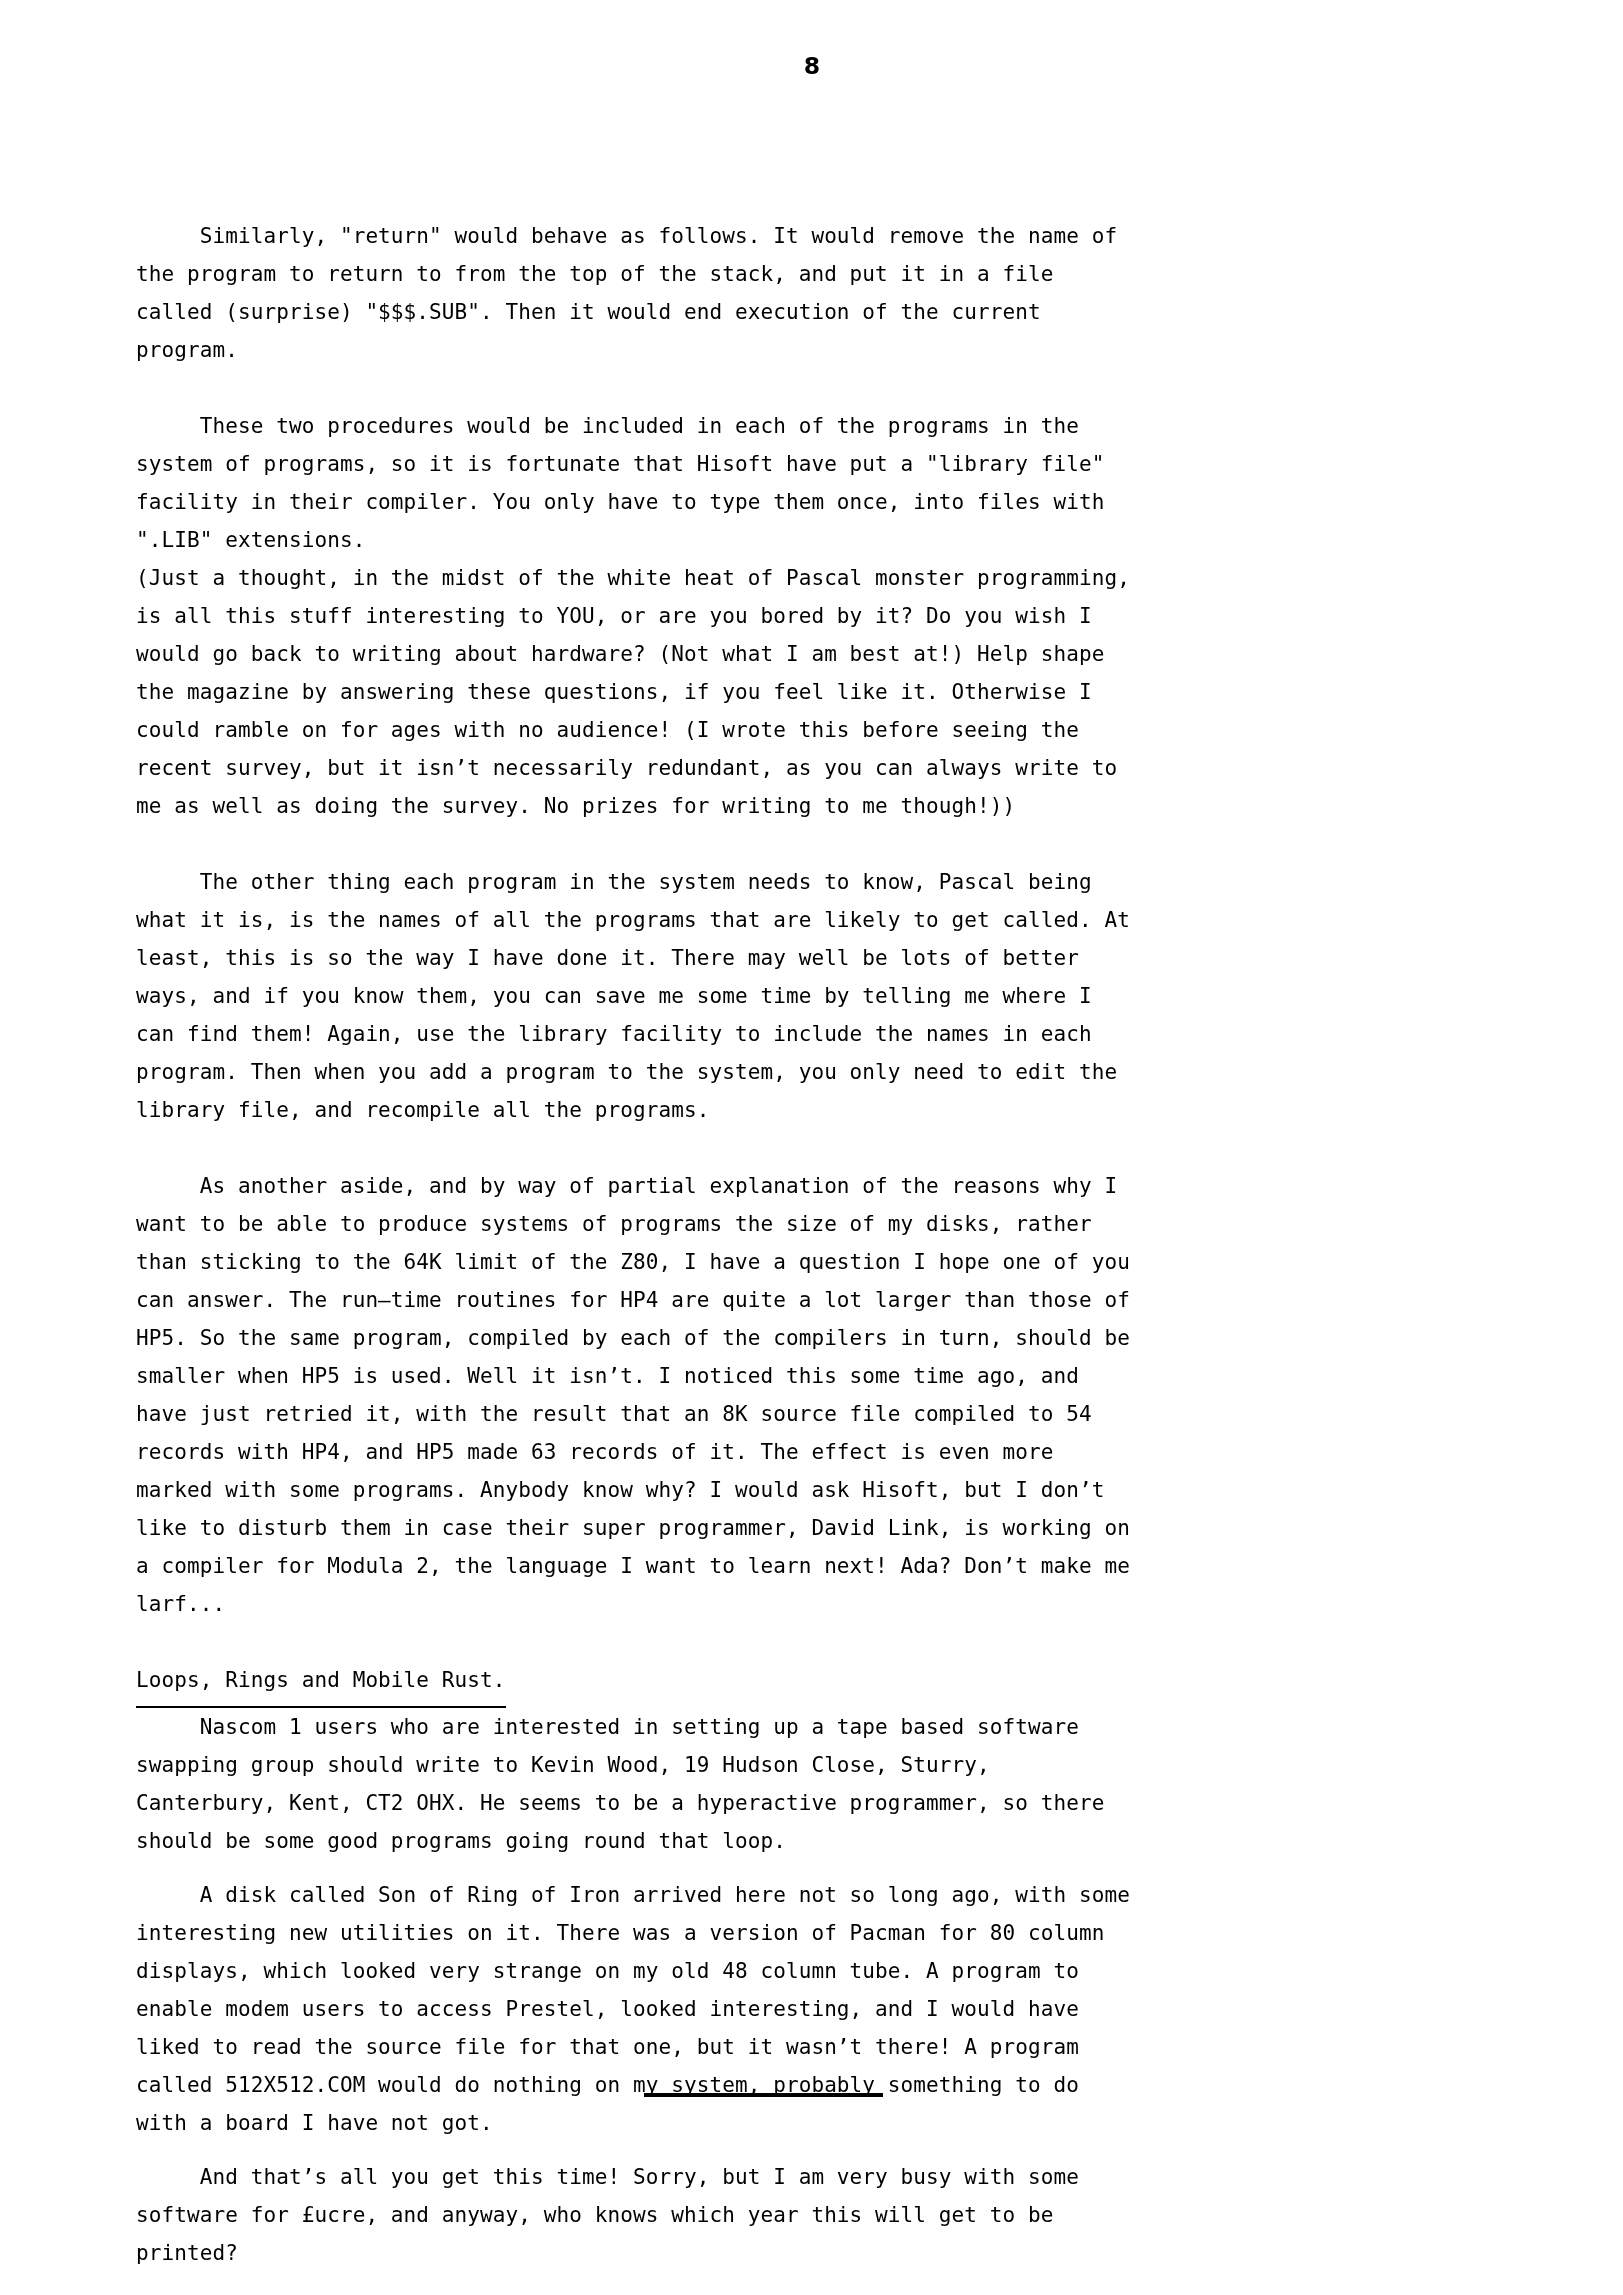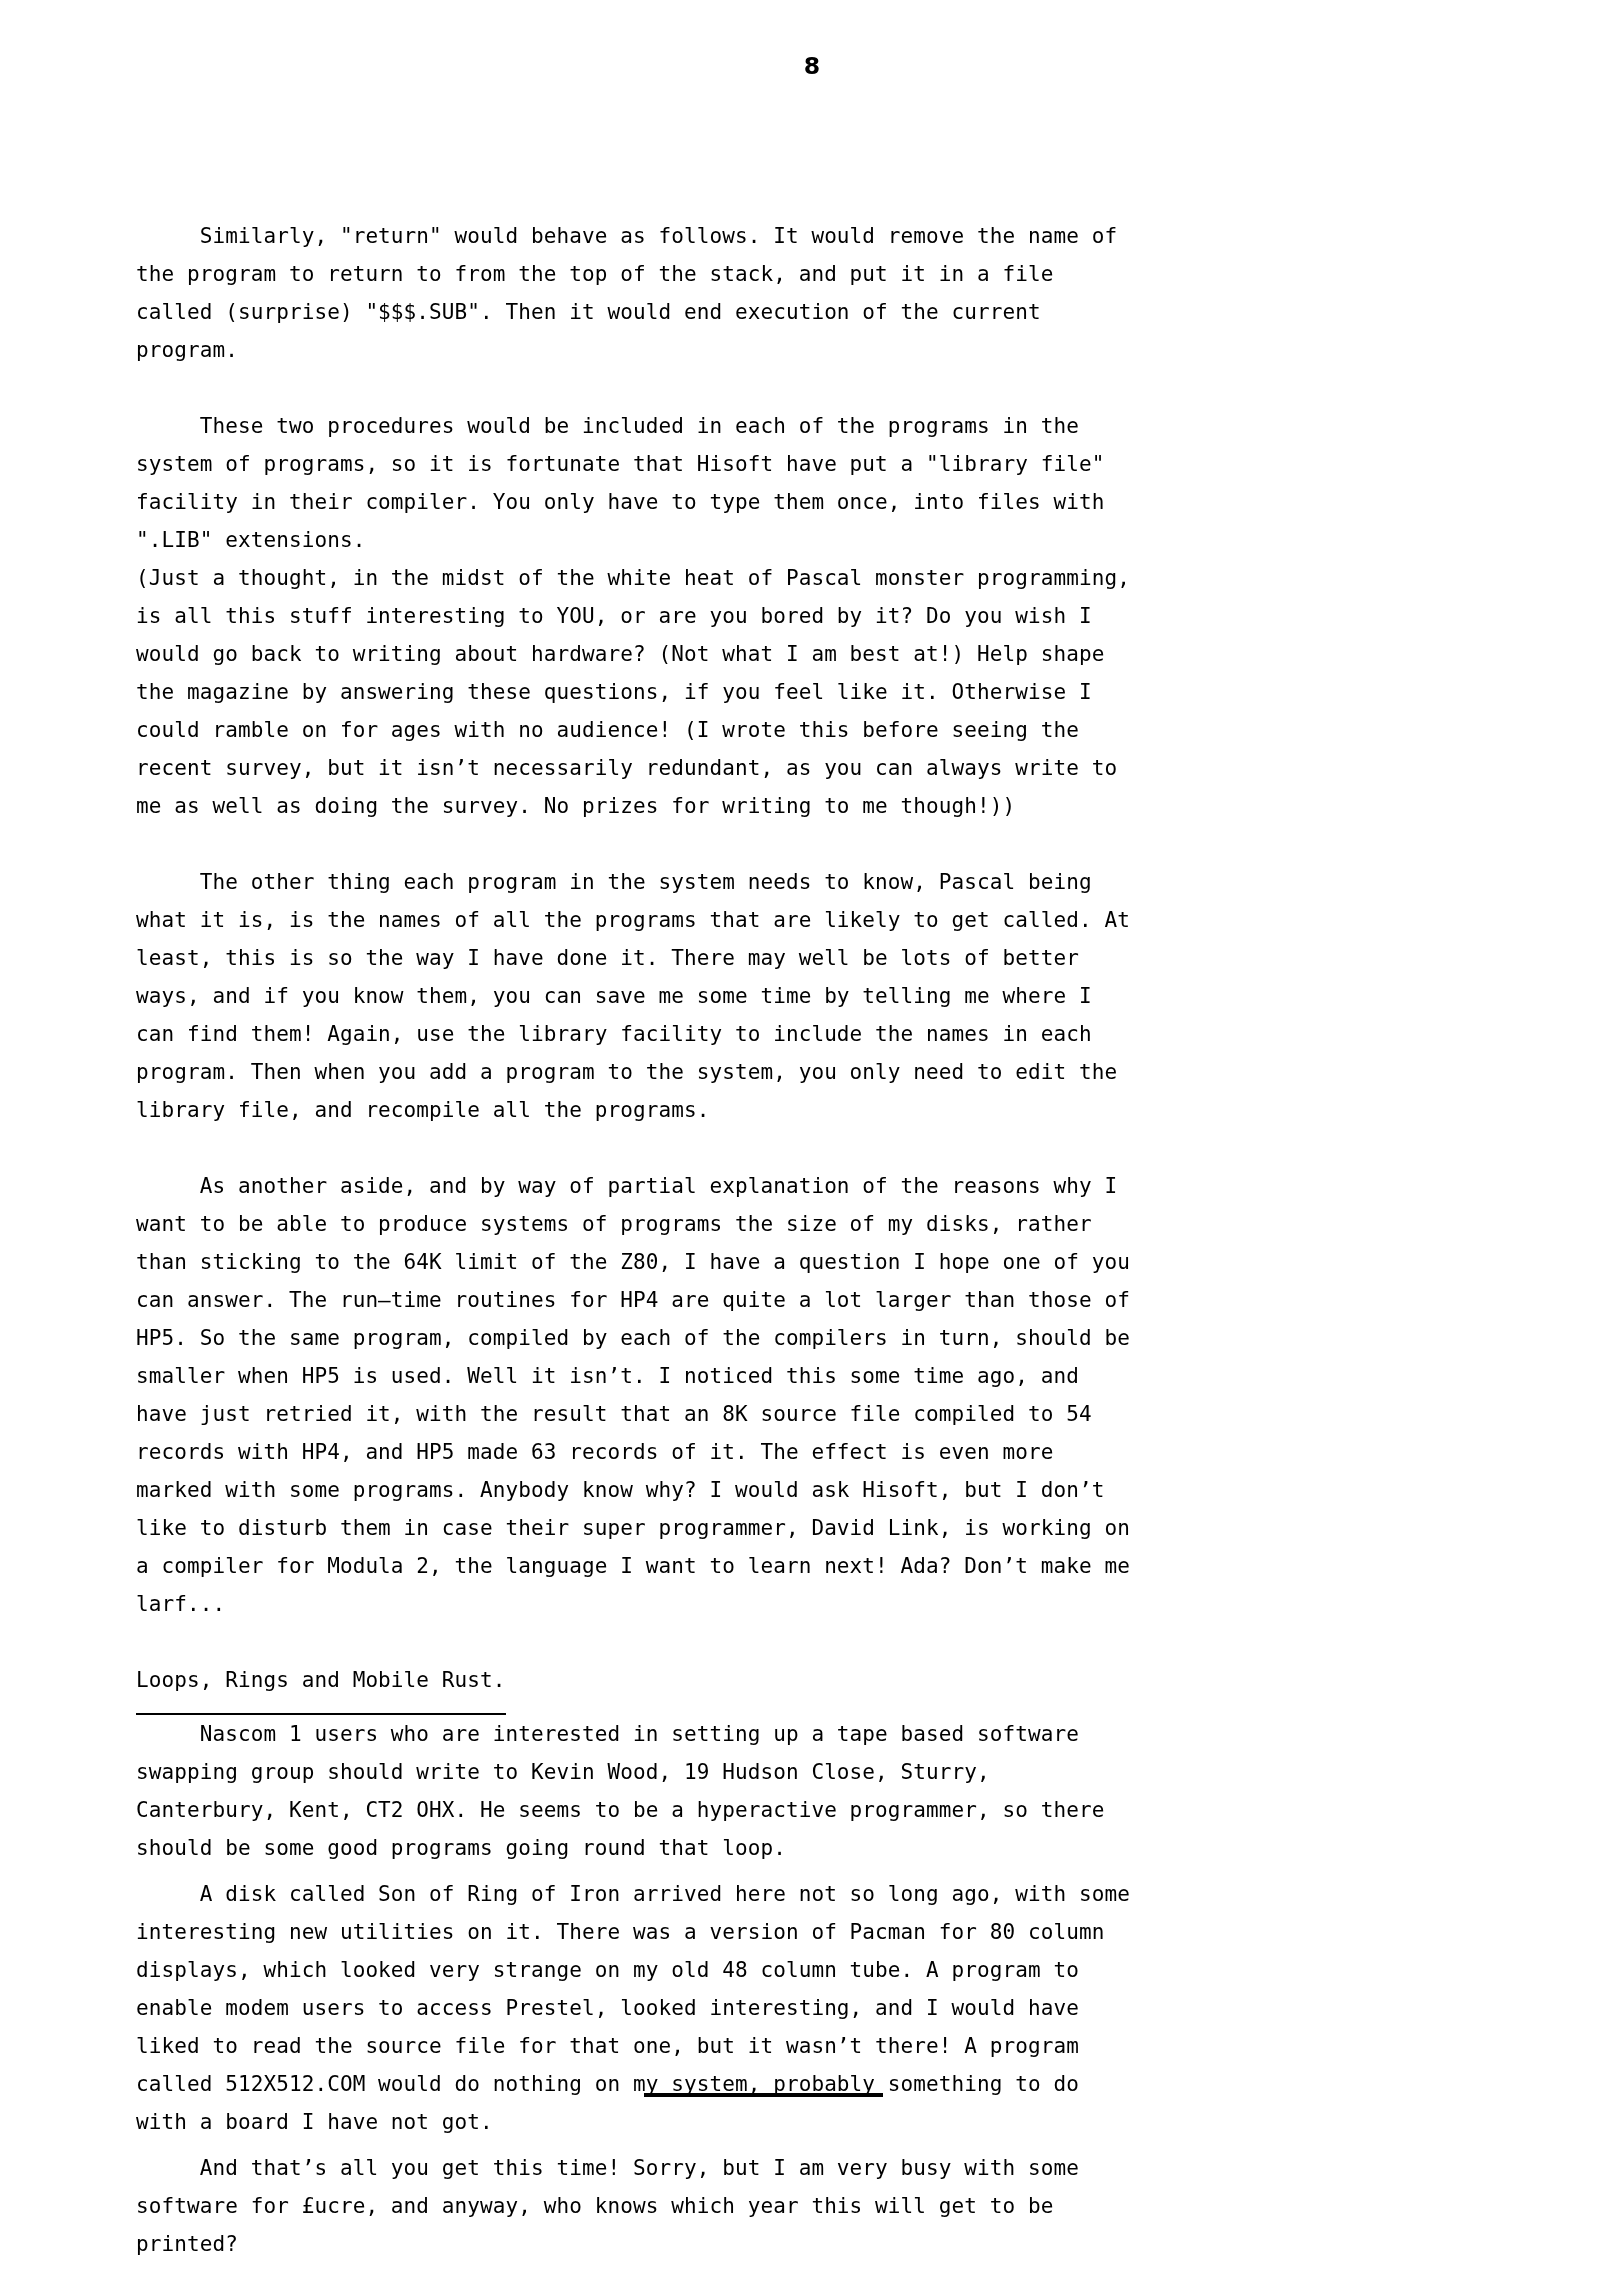--- a/index.html
+++ b/index.html
@@ -45,36 +45,36 @@
     margin: 0 0 0 0;
     font-size: 21px;
     line-height: 38px;
     letter-spacing: 0.1px;
     white-space: pre-wrap;
     word-spacing: 0px;
     text-rendering: optimizeLegibility;
   }
 
   .para + .para {
-    margin-top: 8px;
+    margin-top: 16px;
   }
 
   
   .gap {
     height: 38px;
   }
 
   
   .section-heading {
     font-size: 21px;
     line-height: 38px;
     letter-spacing: 0.1px;
     display: inline-block;
     border-bottom: 2.1px solid #000;
-    padding-bottom: 14px;
+    padding-bottom: 7px;
     white-space: pre;
   }
 
   .heading-row {
     line-height: 38px;
   }
 
   
   .bottom-rule {
     position: absolute;

